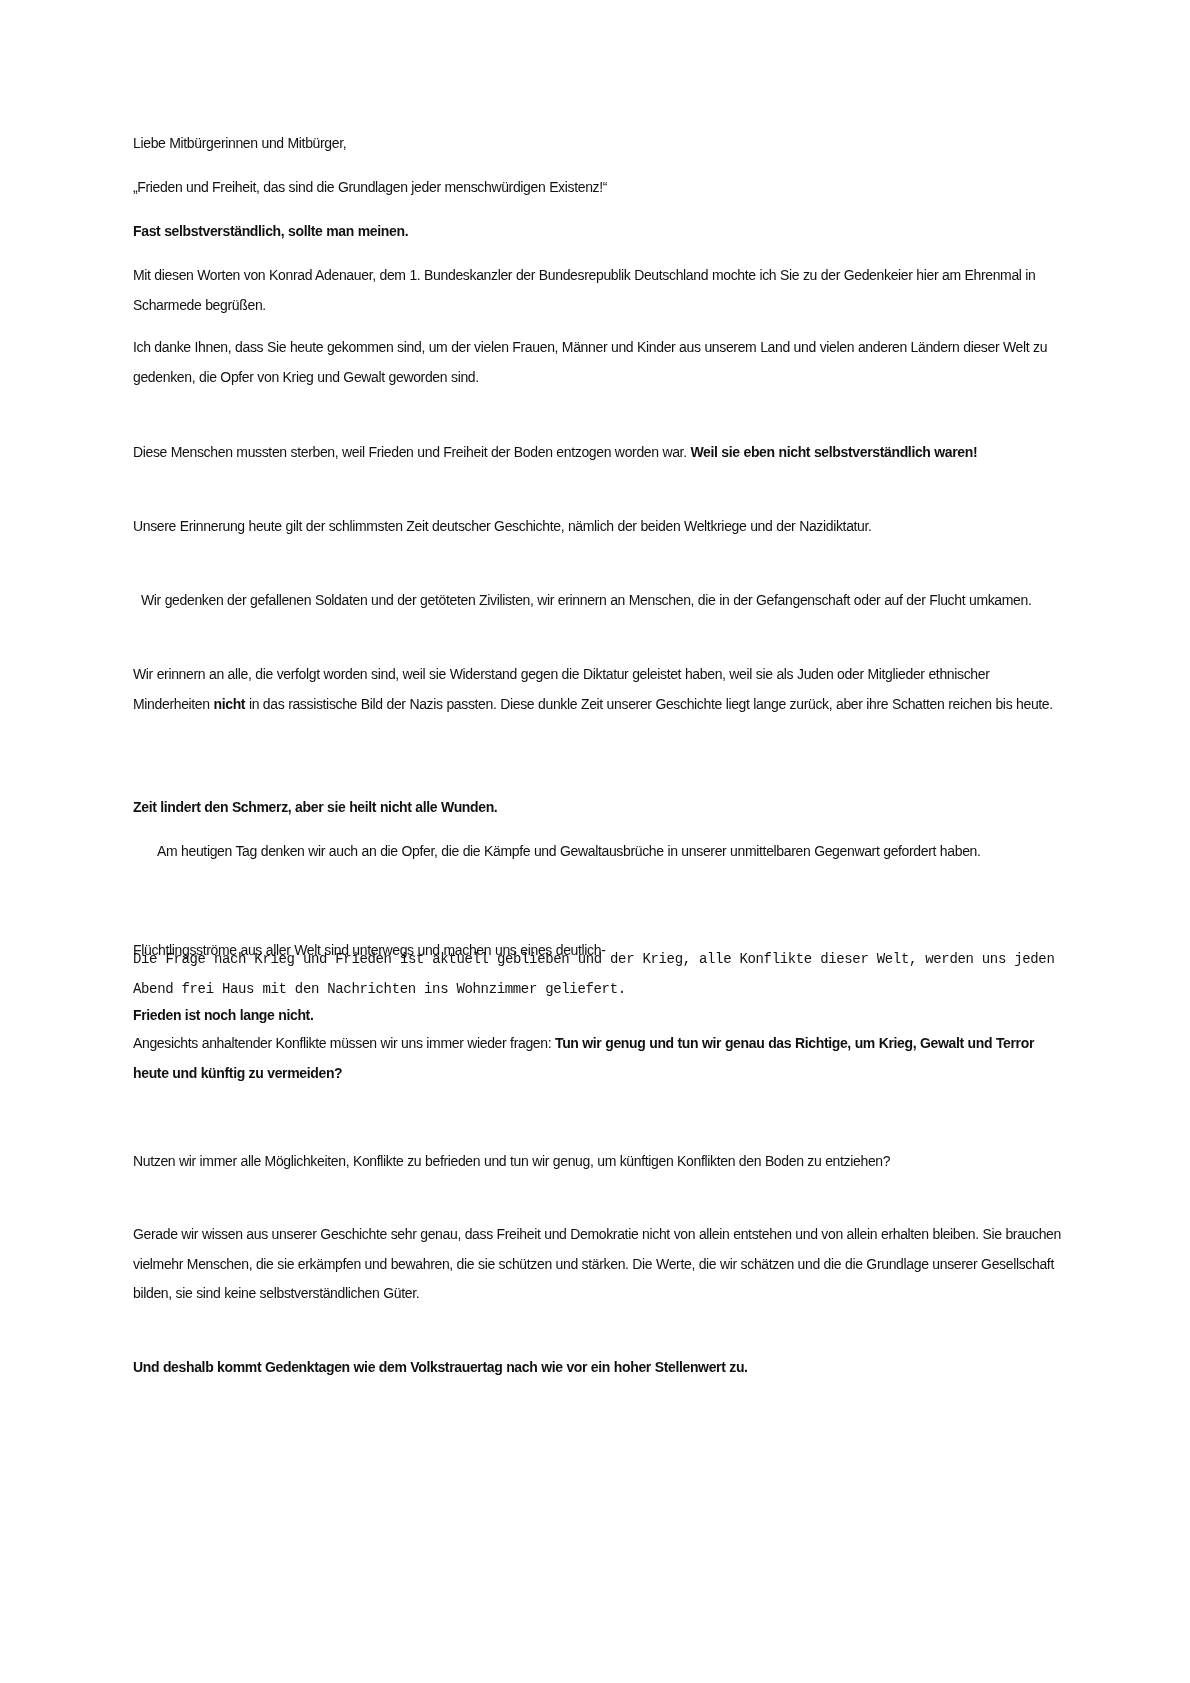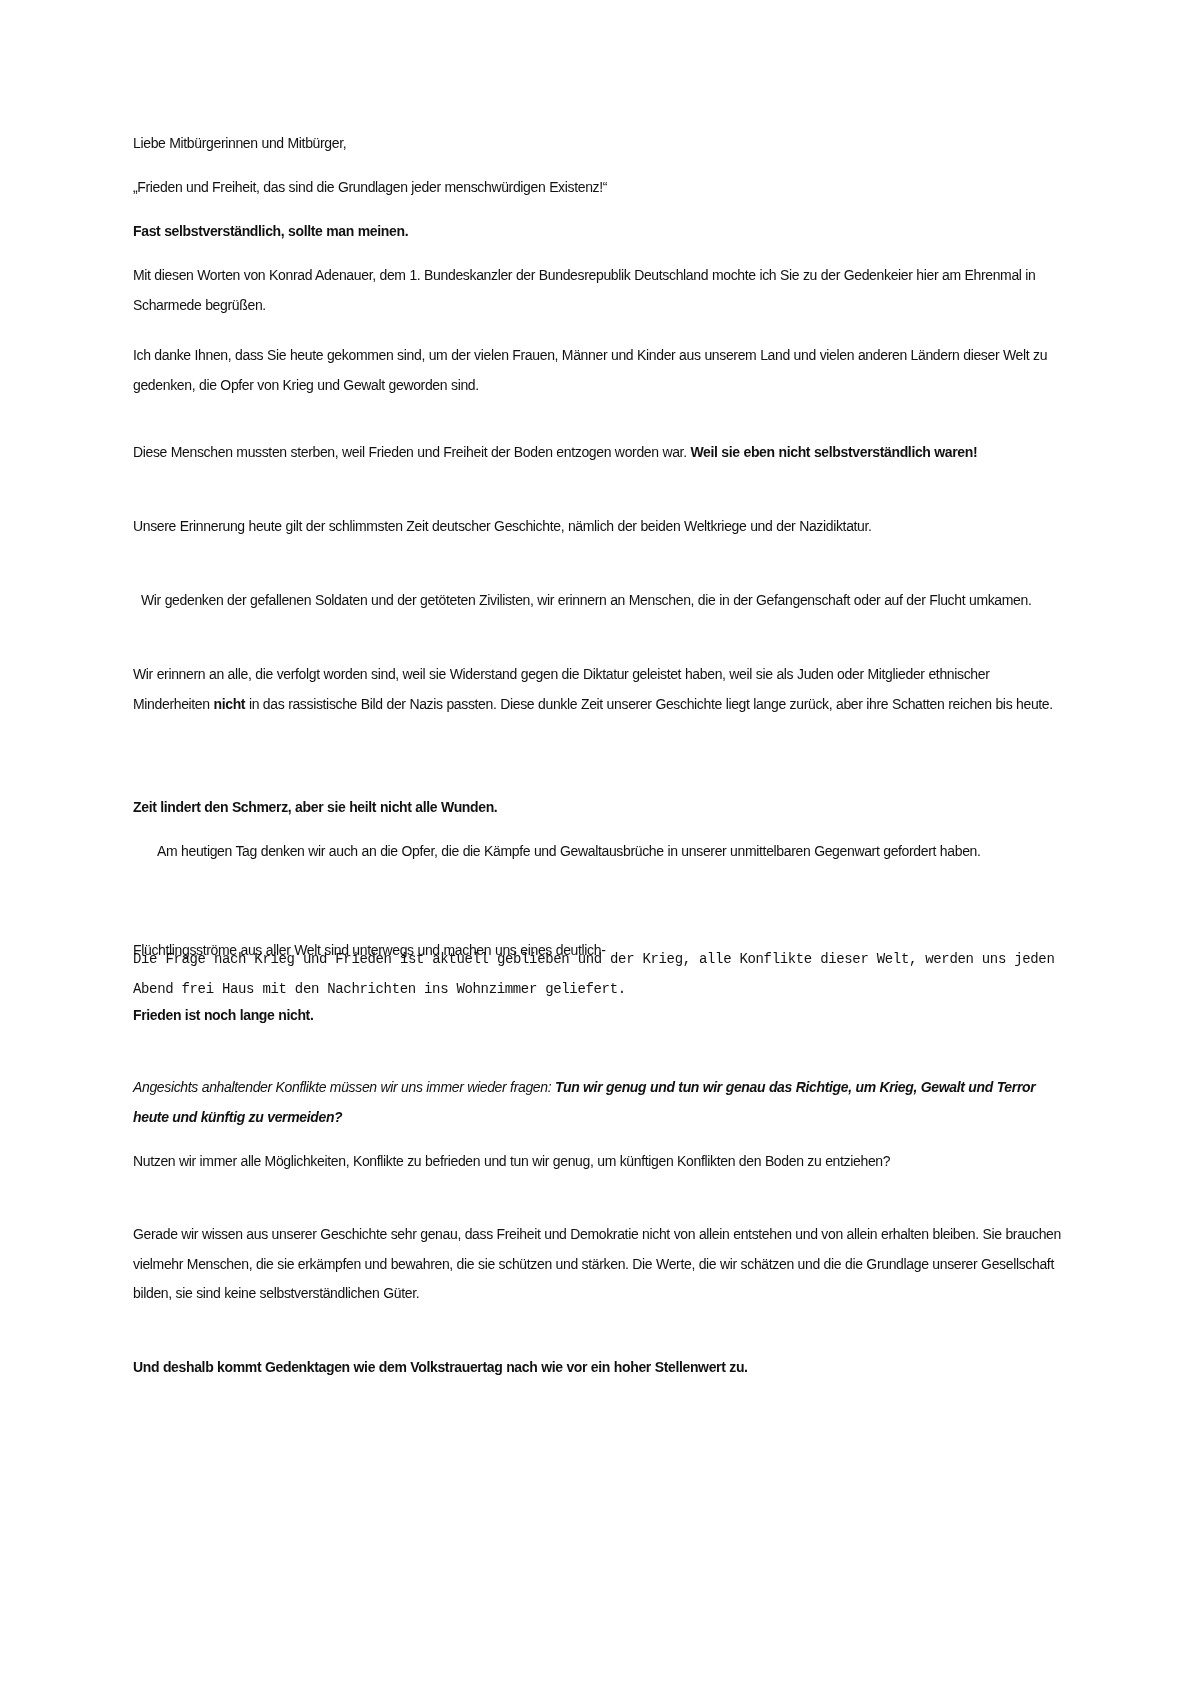--- a/index.html
+++ b/index.html
@@ -34,28 +34,28 @@
 </head>
 <body>
 
 <div class="page">
 
   <div id="para-container">
       <p class="para" style="position: absolute; left: 0px; top: -4px; width: 930px;"><span>Liebe Mitbürgerinnen und Mitbürger,</span></p>
       <p class="para" style="position: absolute; left: 0px; top: 40px; width: 930px;"><span>„Frieden und Freiheit, das sind die Grundlagen jeder menschwürdigen Existenz!“</span></p>
       <p class="para" style="position: absolute; left: 0px; top: 84px; width: 930px;"><span class="seg-bold">Fast selbstverständlich, sollte man meinen.</span></p>
       <p class="para" style="position: absolute; left: 0px; top: 128px; width: 930px;"><span>Mit diesen Worten von Konrad Adenauer, dem 1. Bundeskanzler der Bundesrepublik Deutschland mochte ich Sie zu der Gedenkeier hier am Ehrenmal in Scharmede begrüßen.</span></p>
-      <p class="para" style="position: absolute; left: 0px; top: 208px; width: 930px;"><span>Ich danke Ihnen, dass Sie heute gekommen sind, um der vielen Frauen, Männer und Kinder aus unserem Land und vielen anderen Ländern dieser Welt zu gedenken, die Opfer von Krieg und Gewalt geworden sind.</span></p>
+      <p class="para" style="position: absolute; left: 0px; top: 200px; width: 930px;"><span>Ich danke Ihnen, dass Sie heute gekommen sind, um der vielen Frauen, Männer und Kinder aus unserem Land und vielen anderen Ländern dieser Welt zu gedenken, die Opfer von Krieg und Gewalt geworden sind.</span></p>
       <p class="para" style="position: absolute; left: 0px; top: 305px; width: 930px;"><span>Diese Menschen mussten sterben, weil Frieden und Freiheit der Boden entzogen worden war.  </span><span class="seg-bold">Weil sie eben nicht selbstverständlich waren!</span></p>
       <p class="para" style="position: absolute; left: 0px; top: 379px; width: 930px;"><span>Unsere Erinnerung heute gilt der schlimmsten Zeit deutscher Geschichte, nämlich der beiden Weltkriege und der Nazidiktatur.</span></p>
       <p class="para" style="position: absolute; left: 8px; top: 453px; width: 930px;"><span>Wir gedenken der gefallenen Soldaten und der getöteten Zivilisten, wir erinnern an Menschen, die in der Gefangenschaft oder auf der Flucht umkamen.</span></p>
       <p class="para" style="position: absolute; left: 0px; top: 527px; width: 930px;"><span>Wir erinnern an alle, die verfolgt worden sind, weil sie Widerstand gegen die Diktatur geleistet haben, weil sie als Juden oder Mitglieder ethnischer Minderheiten </span><span class="seg-bold">nicht</span><span> in das rassistische Bild der Nazis passten. Diese dunkle Zeit unserer Geschichte liegt lange zurück, aber ihre Schatten reichen bis heute.</span></p>
       <p class="para" style="position: absolute; left: 0px; top: 660px; width: 930px;"><span class="seg-bold">Zeit lindert den Schmerz, aber sie heilt nicht alle Wunden.</span></p>
       <p class="para" style="position: absolute; left: 0px; top: 704px; width: 930px; margin-left: 24px;"><span>Am heutigen Tag denken wir auch an die Opfer, die die Kämpfe und Gewaltausbrüche in unserer unmittelbaren Gegenwart gefordert haben.</span></p>
       <p class="para" style="position: absolute; left: 0px; top: 812px; width: 930px; font-family: Liberation Mono, monospace;"><span>Die Frage nach Krieg und Frieden ist aktuell geblieben und der Krieg, alle Konflikte dieser Welt, werden uns jeden Abend frei Haus mit den Nachrichten ins Wohnzimmer geliefert.</span></p>
       <p class="para" style="position: absolute; left: 0px; top: 803px; width: 930px;"><span>Flüchtlingsströme aus aller Welt sind unterwegs und machen uns eines deutlich-</span></p>
       <p class="para" style="position: absolute; left: 0px; top: 868px; width: 930px;"><span class="seg-bold">Frieden ist noch lange nicht.</span></p>
-      <p class="para" style="position: absolute; left: 0px; top: 940px; width: 930px; font-style: italic;"><span>Angesichts anhaltender Konflikte müssen wir uns immer wieder fragen: </span><span class="seg-bold">Tun wir genug und tun wir genau das Richtige, um Krieg, Gewalt und Terror heute und künftig zu vermeiden?</span></p>
+      <p class="para" style="position: absolute; left: 0px; top: 896px; width: 930px;"><span>Angesichts anhaltender Konflikte müssen wir uns immer wieder fragen: </span><span class="seg-bold">Tun wir genug und tun wir genau das Richtige, um Krieg, Gewalt und Terror heute und künftig zu vermeiden?</span></p>
       <p class="para" style="position: absolute; left: 0px; top: 1014px; width: 930px;"><span>Nutzen wir immer alle Möglichkeiten, Konflikte zu befrieden und tun wir genug, um künftigen Konflikten den Boden zu entziehen?</span></p>
       <p class="para" style="position: absolute; left: 0px; top: 1087px; width: 930px;"><span>Gerade wir wissen aus unserer Geschichte sehr genau, dass Freiheit und Demokratie nicht von allein entstehen und von allein erhalten bleiben. Sie brauchen vielmehr Menschen, die sie erkämpfen und bewahren, die sie schützen und stärken. Die Werte, die wir schätzen und die die Grundlage unserer Gesellschaft bilden, sie sind keine selbstverständlichen Güter.</span></p>
       <p class="para" style="position: absolute; left: 0px; top: 1220px; width: 930px;"><span class="seg-bold">Und deshalb kommt Gedenktagen wie dem Volkstrauertag nach wie vor ein hoher Stellenwert zu.</span></p>
     </div>
 </div>
 
 </body></html>

